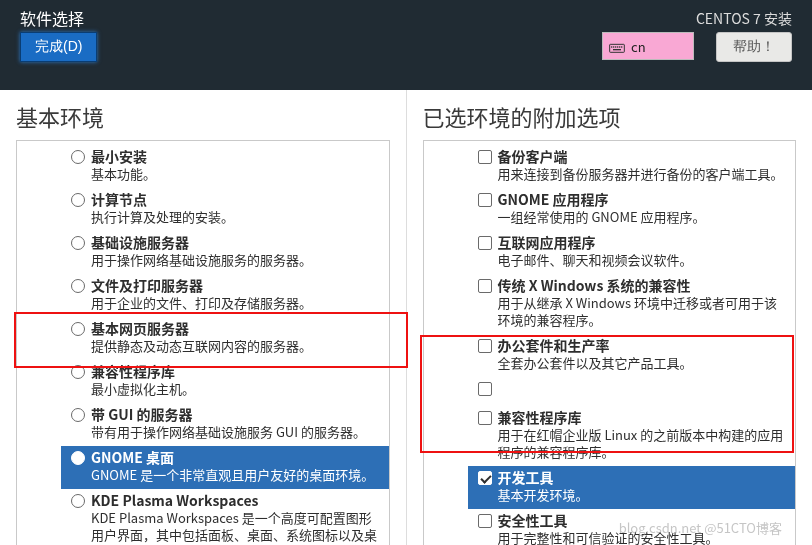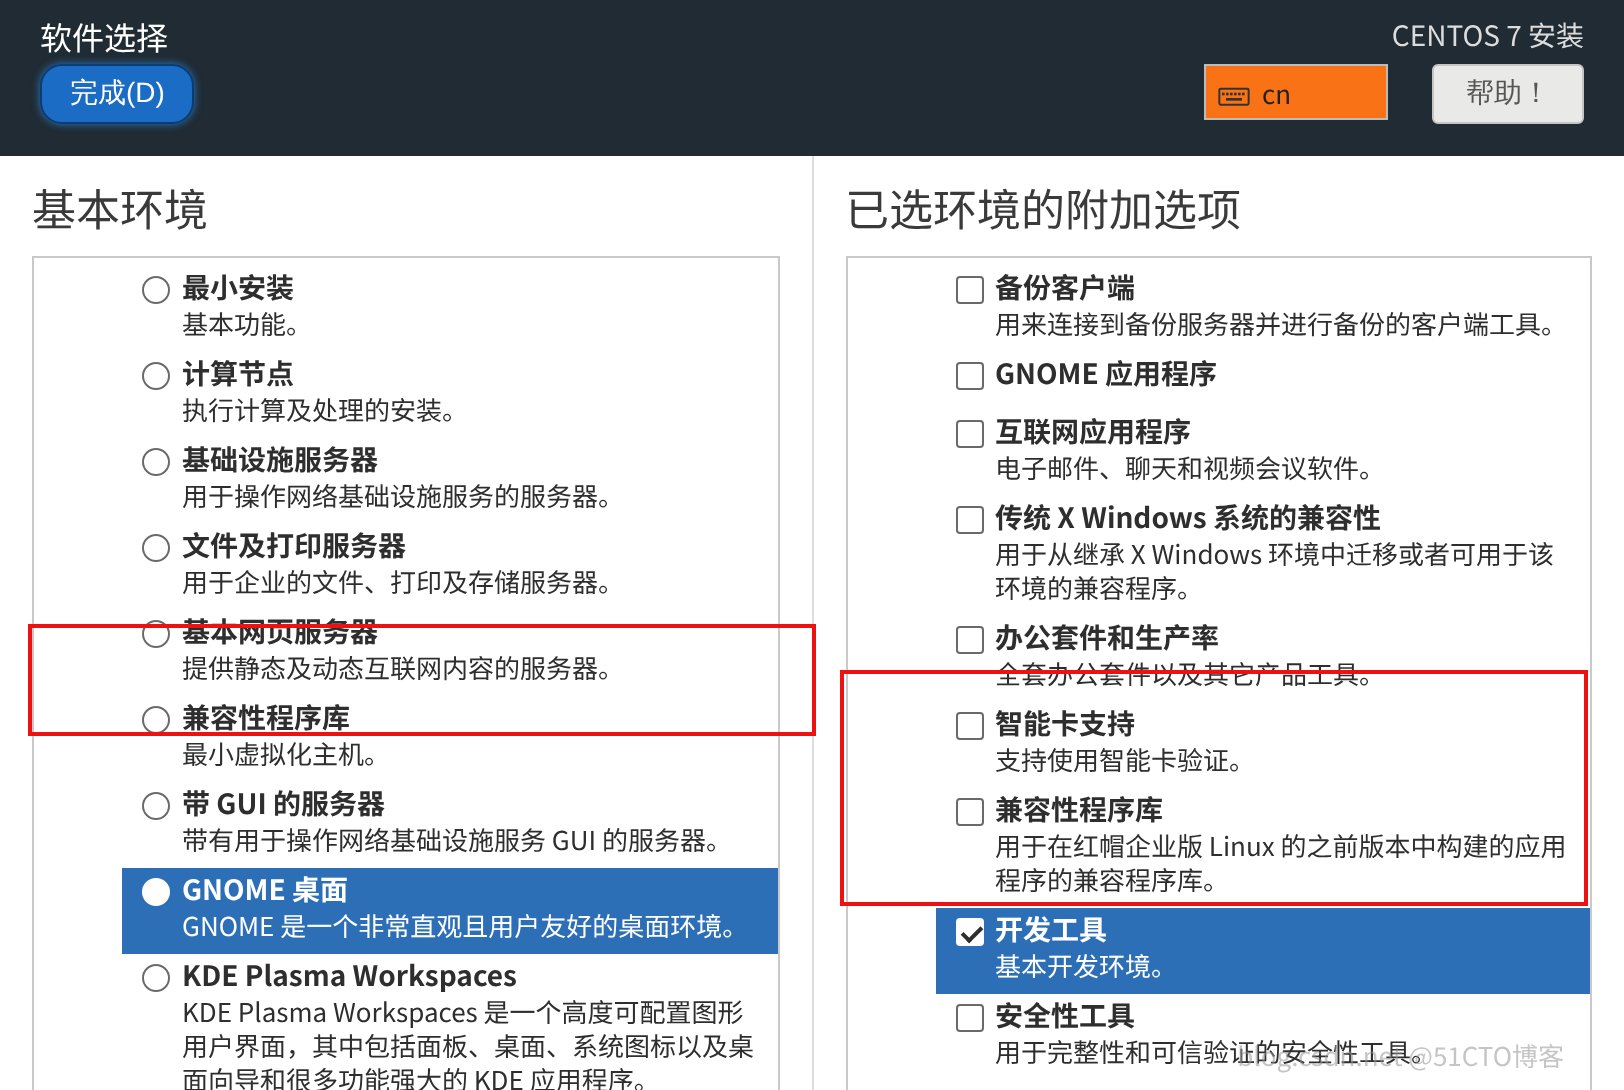--- a/index.html
+++ b/index.html
@@ -1,22 +1,22 @@
 <!DOCTYPE html>
 <html><head>
 <meta charset="utf-8">
 <style>
   * { box-sizing: border-box; margin: 0; padding: 0; }
   html, body { width: 812px; height: 545px; font-family: "Noto Sans CJK SC", "Microsoft YaHei", sans-serif; font-size: 13px; color: #2e2e2e; background: #fff; overflow: hidden; }
-  .top { height: 78px; background: #202b33; color: #fff; position: relative; }
+  .top { height: 90px; background: #202b33; color: #fff; position: relative; }
   .top-title { position: absolute; left: 20px; top: 6px; font-size: 16px; font-weight: 400; }
-  .done-btn { position: absolute; left: 20px; top: 32px; background: #1a6cc4; color: #fff; border: 1px solid #0a3d73; border-radius: 11px; padding: 5px 14px; font-size: 14px; cursor: pointer; box-shadow: 0 0 4px rgba(51,153,255,.7); }
+  .done-btn { position: absolute; left: 20px; top: 32px; background: #1a6cc4; color: #fff; border: 1px solid #0a3d73; border-radius: 0; padding: 5px 14px; font-size: 14px; cursor: pointer; box-shadow: 0 0 4px rgba(51,153,255,.7); }
   .top-right-title { position: absolute; right: 20px; top: 8px; font-size: 14px; color: #dcdcdc; }
   .help-btn { position: absolute; right: 20px; top: 32px; background: #e9e9e7; color: #555; border: 1px solid #c5c5c5; border-radius: 3px; padding: 5px 16px; font-size: 14px; cursor: pointer; }
-  .kb-field { position: absolute; right: 118px; top: 32px; width: 92px; height: 28px; background: #f97316; border: 1px solid #bbb; display: flex; align-items: center; padding: 0 6px; gap: 6px; }
+  .kb-field { position: absolute; right: 118px; top: 32px; width: 92px; height: 28px; background: #f9a8d4; border: 1px solid #bbb; display: flex; align-items: center; padding: 0 6px; gap: 6px; }
   .kb-icon { width: 16px; height: 14px; }
   .kb-text { font-size: 13px; color: #222; }
   .columns { display: flex; height: calc(545px - 78px); }
   .col { flex: 1; padding: 10px 16px 0 16px; overflow: hidden; position: relative; }
   .col-l { border-right: 1px solid #ddd; }
   .col-title { font-size: 22px; color: #3a3a3a; margin-bottom: 8px; font-weight: 400; }
   .list-frame { border: 1px solid #c9c9c9; height: calc(100% - 34px); overflow: hidden; position: relative; padding-left: 44px; }
   .list-inner { padding: 4px 0; }
   .opt { display: flex; padding: 2px 8px 6px 10px; }
   .opt .radio, .opt .check { flex: 0 0 18px; margin-top: 2px; }
@@ -142,20 +142,21 @@
             <span class="check"><span class="check-shape"></span></span>
             <span class="opt-body">
               <div class="opt-title">备份客户端</div>
               <div class="opt-desc">用来连接到备份服务器并进行备份的客户端工具。</div>
             </span>
           </div>
           <div class="opt">
             <span class="check"><span class="check-shape"></span></span>
             <span class="opt-body">
               <div class="opt-title">GNOME 应用程序</div>
+              <div class="opt-desc">一组经常使用的 GNOME 应用程序。</div>
             </span>
           </div>
           <div class="opt">
             <span class="check"><span class="check-shape"></span></span>
             <span class="opt-body">
               <div class="opt-title">互联网应用程序</div>
               <div class="opt-desc">电子邮件、聊天和视频会议软件。</div>
             </span>
           </div>
           <div class="opt">
@@ -167,24 +168,20 @@
           </div>
           <div class="opt">
             <span class="check"><span class="check-shape"></span></span>
             <span class="opt-body">
               <div class="opt-title">办公套件和生产率</div>
               <div class="opt-desc">全套办公套件以及其它产品工具。</div>
             </span>
           </div>
           <div class="opt">
             <span class="check"><span class="check-shape"></span></span>
-            <span class="opt-body">
-              <div class="opt-title">智能卡支持</div>
-              <div class="opt-desc">支持使用智能卡验证。</div>
-            </span>
           </div>
           <div class="opt">
             <span class="check"><span class="check-shape"></span></span>
             <span class="opt-body">
               <div class="opt-title">兼容性程序库</div>
               <div class="opt-desc">用于在红帽企业版 Linux 的之前版本中构建的应用程序的兼容程序库。</div>
             </span>
           </div>
           <div class="opt selected">
             <span class="check"><span class="check-shape checked"></span></span>

